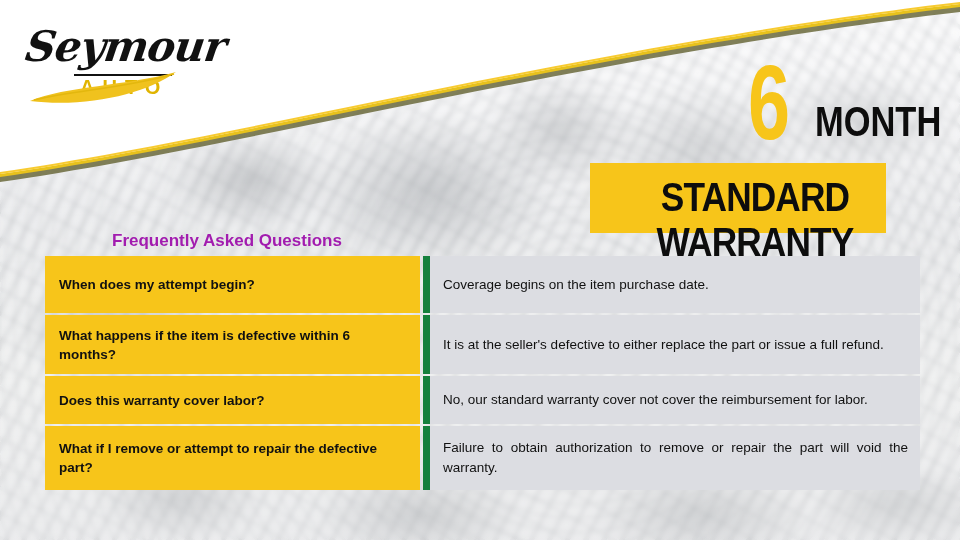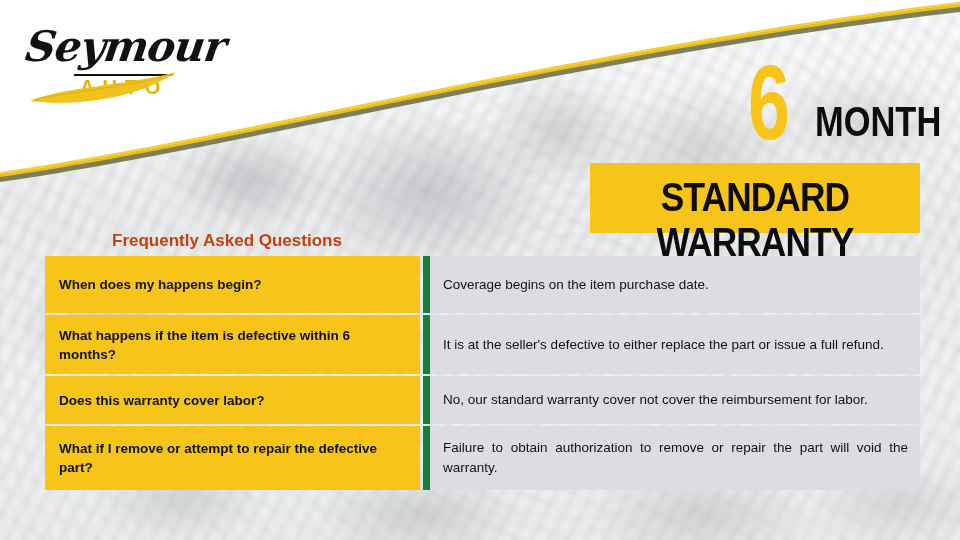--- a/index.html
+++ b/index.html
@@ -81,36 +81,36 @@
   }
   .badge-month{
     position:absolute;left:815px;top:101px;
     font-family:"Liberation Sans", sans-serif;
     font-weight:700;font-size:42px;line-height:42px;
     color:#0d0d0d;
     transform:scaleX(.82);transform-origin:left top;
     letter-spacing:0px;
   }
   .banner{
-    position:absolute;left:590px;top:163px;width:330px;height:70px;
+    position:absolute;left:590px;top:163px;width:296px;height:70px;
     background:#F7C51A;
   }
   .banner-text{
     position:absolute;left:0;top:12px;width:330px;text-align:center;
     font-family:"Liberation Sans", sans-serif;
     font-weight:700;font-size:41px;line-height:45px;
     color:#0d0d0d;
     transform:scaleX(.86);transform-origin:center top;
     letter-spacing:-1px;
   }
 
   
   .faq-title{
     position:absolute;left:112px;top:231px;
-    font-weight:700;font-size:17px;color:#c2410c;
+    font-weight:700;font-size:17px;color:#a21caf;
     letter-spacing:0px;
   }
   .faq-table{
     position:absolute;left:45px;top:256px;width:875px;
   }
   .faq-row{
     display:flex;align-items:stretch;margin-bottom:2px;
   }
   .faq-q{
     width:375px;flex:0 0 375px;
@@ -173,21 +173,21 @@
 
   <div class="banner">
     <div class="banner-text">STANDARD WARRANTY</div>
   </div>
 
   <div class="faq-title">Frequently Asked Questions</div>
 
   <div class="faq-table">
 
     <div class="faq-row r1">
-      <div class="faq-q">When does my happens begin?</div>
+      <div class="faq-q">When does my attempt begin?</div>
       <div class="faq-gap"></div>
       <div class="faq-a">
           <span>Coverage begins on the item purchase date.</span>
         </div>
     </div>
 
     <div class="faq-row r2">
       <div class="faq-q">What happens if the item is defective within 6 months?</div>
       <div class="faq-gap"></div>
       <div class="faq-a">

